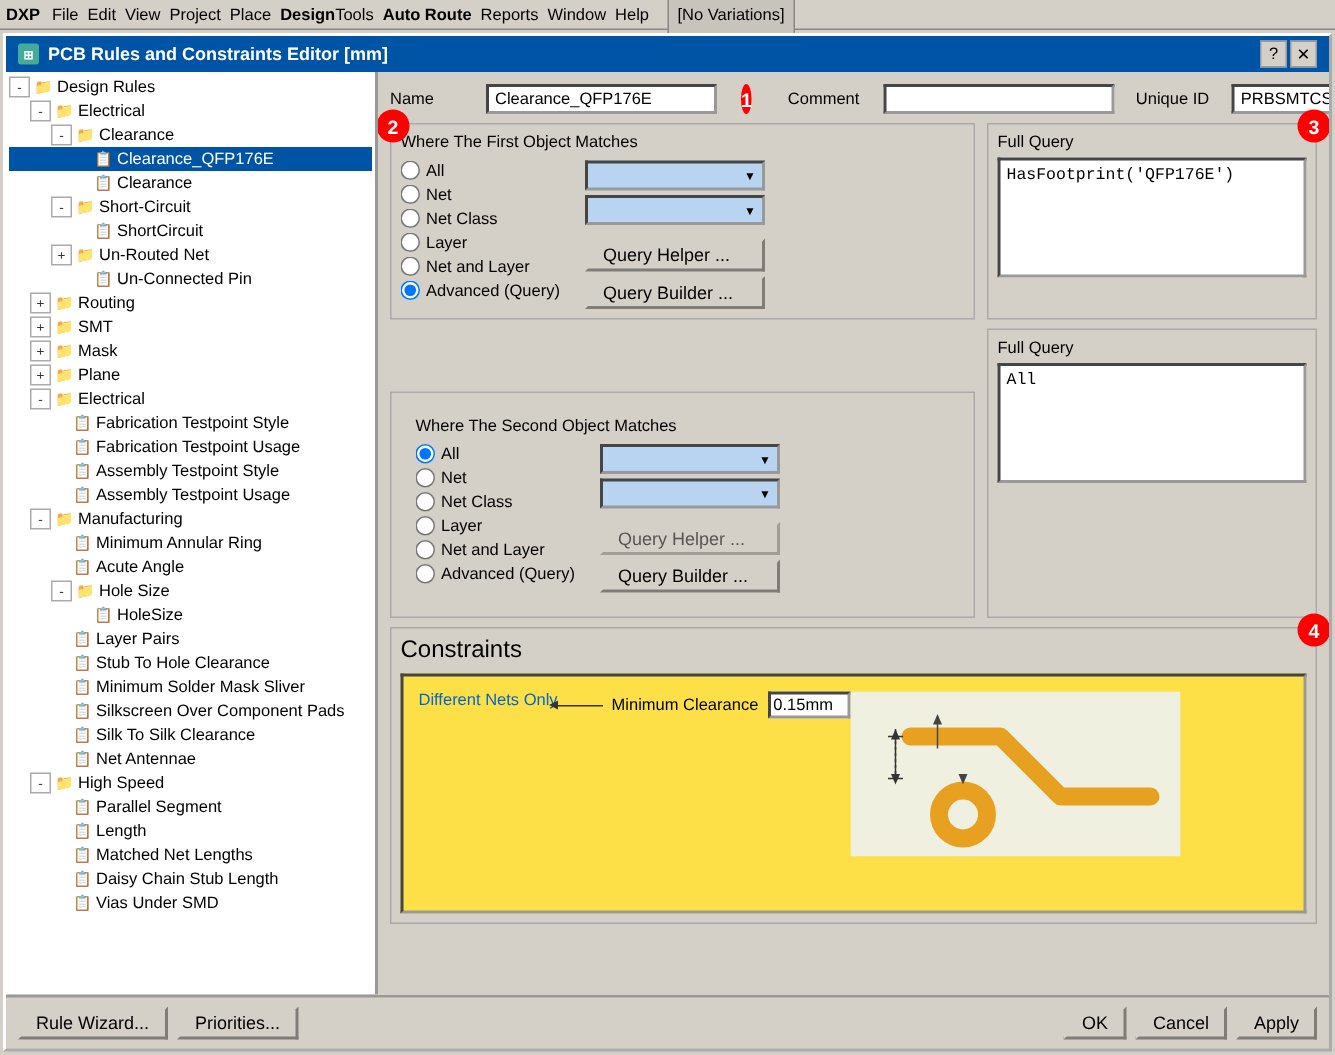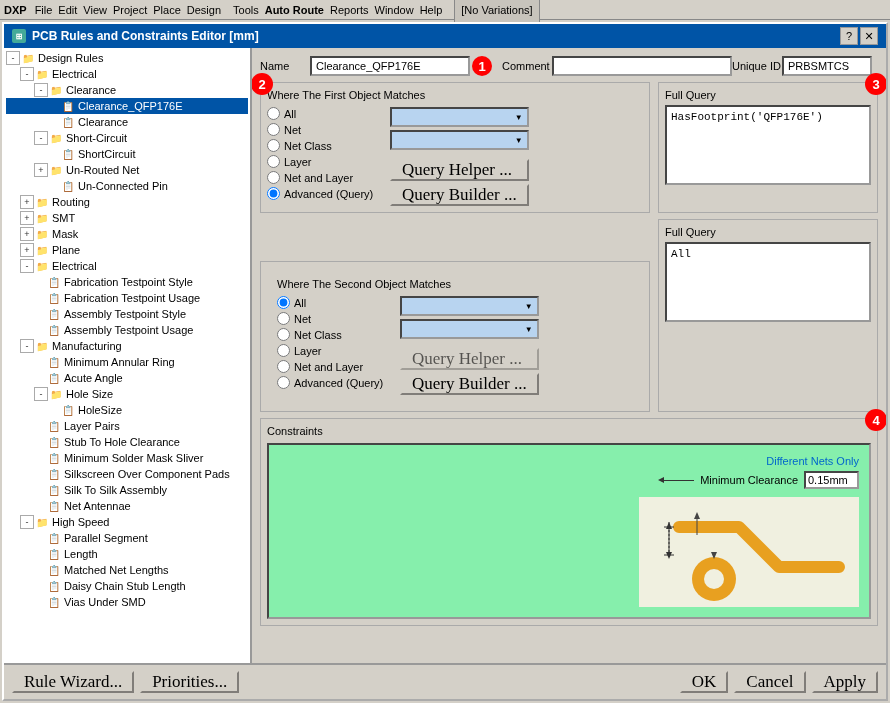--- a/index.html
+++ b/index.html
@@ -23,51 +23,51 @@
     .form-label { font-size: 11px; color: #000; min-width: 50px; }
     .form-input { border: 2px inset #999; background: white; height: 20px; padding: 0 4px; font-size: 11px; }
     .form-input-name { width: 160px; }
     .form-input-comment { width: 180px; }
     .form-input-uid { width: 90px; }
     .radio-row { display: flex; align-items: center; gap: 4px; }
     .radio-input { margin: 0; }
     .radio-label { font-size: 11px; min-width: 100px; }
 
     
-    .btn { border: 2px outset #d4d0c8; background: #d4d0c8; padding: 2px 10px; font-size: 17px; cursor: pointer; height: 22px; display: inline-flex; align-items: center; font-family: Liberation Serif, serif; }
+    .btn { border: 2px outset #d4d0c8; background: #d4d0c8; padding: 2px 10px; font-size: 12px; cursor: pointer; height: 22px; display: inline-flex; align-items: center; }
 
     
     .bottom-bar { background: #d4d0c8; border-top: 2px solid #999; padding: 6px 8px; display: flex; align-items: center; gap: 6px; }
     .btn-wizard { min-width: 100px; }
 
     
     .app-wrapper { width: 890px; height: 703px; display: flex; flex-direction: column; background: #d4d0c8; overflow: hidden; }
 
     .top-menu-bar { background: #d4d0c8; border-bottom: 1px solid #888; display: flex; align-items: center; padding: 0 4px; height: 20px; }
     
     
     .left-panel::-webkit-scrollbar { width: 14px; }
     .left-panel::-webkit-scrollbar-track { background: #d4d0c8; }
     .left-panel::-webkit-scrollbar-thumb { background: #a09890; border: 1px outset #d4d0c8; }
 
-    .fieldrow { display: flex; align-items: center; gap: 0; margin-bottom: 6px; flex-wrap: nowrap; }
+    .fieldrow { display: flex; align-items: center; gap: 14px; margin-bottom: 6px; flex-wrap: nowrap; }
   </style>
 </head>
 <body>
 
 <div class="app-wrapper">
 
   <div class="top-menu-bar">
     <span style="font-size:11px; margin-right:8px; font-weight:bold;">DXP</span>
     <span style="font-size:11px; margin-right:6px;">File</span>
     <span style="font-size:11px; margin-right:6px;">Edit</span>
     <span style="font-size:11px; margin-right:6px;">View</span>
     <span style="font-size:11px; margin-right:6px;">Project</span>
     <span style="font-size:11px; margin-right:6px;">Place</span>
-    <span style="font-size:11px; margin-right:12px;">Design</span>
+    <span style="font-size:11px; margin-right:0;font-weight:bold;">Design</span>
     <span style="font-size:11px; margin-right:6px;">Tools</span>
     <span style="font-size:11px; margin-right:6px;font-weight:bold;">Auto Route</span>
     <span style="font-size:11px; margin-right:6px;">Reports</span>
     <span style="font-size:11px; margin-right:6px;">Window</span>
     <span style="font-size:11px; margin-right:12px;">Help</span>
     <span style="font-size:11px; border: 1px solid #888; padding: 13px 6px; background:#c8c4bc;">[No Variations]</span>
   </div>
 
   <div style="flex:1; display:flex; flex-direction:column; border: 2px outset #fff; margin: 2px; overflow:hidden;">
 
@@ -244,21 +244,21 @@
 
         <div class="tree-item" style="padding-left:28px;">
           <span style="width:14px; display:inline-block;"></span>
           <span class="tree-icon">📋</span>
           <span class="tree-label">Silkscreen Over Component Pads</span>
         </div>
 
         <div class="tree-item" style="padding-left:28px;">
           <span style="width:14px; display:inline-block;"></span>
           <span class="tree-icon">📋</span>
-          <span class="tree-label">Silk To Silk Assembly</span>
+          <span class="tree-label">Silk To Silk Clearance</span>
         </div>
 
         <div class="tree-item" style="padding-left:28px;">
           <span style="width:14px; display:inline-block;"></span>
           <span class="tree-icon">📋</span>
           <span class="tree-label">Net Antennae</span>
         </div>
 
         <div class="tree-item" style="padding-left:14px;">
           <span class="tree-expand">-</span>
@@ -419,23 +419,23 @@
             </div>
           </div>
 
           <div style="border:1px solid #aaa; padding:6px; background:#d4d0c8; width:220px;">
             <div style="font-size:11px; margin-bottom:4px;">Full Query</div>
             <div style="font-family:'Courier New',monospace; font-size:11px; background:white; border:2px inset #999; padding:4px; min-height:80px;">All</div>
           </div>
         </div>
 
         <div style="border:1px solid #aaa; padding:6px; background:#d4d0c8; position:relative;">
-          <div style="font-size:11px; margin-bottom:6px;">Constraints</div>
-
-          <div style="background:#86efac; border:2px inset #999; padding:10px; display:flex; flex-direction:column; align-items:flex-end; min-height:160px;">
+          <div style="font-size:16px; margin-bottom:6px;">Constraints</div>
+
+          <div style="background:#fde047; border:2px inset #999; padding:10px; display:flex; flex-direction:row; align-items:flex-start; min-height:160px;">
 
             <div style="margin-bottom:4px;">
               <span style="color:#0066cc; font-size:11px;">Different Nets Only</span>
             </div>
 
             <div style="display:flex; align-items:center; gap:6px; margin-bottom:8px;">
 
               <div style="display:flex; align-items:center; gap:2px;">
                 <div style="width:30px; height:1px; background:#333; position:relative;">
                   <div style="position:absolute; left:-6px; top:-3px; border-right:6px solid #333; border-top:3px solid transparent; border-bottom:3px solid transparent;"></div>

